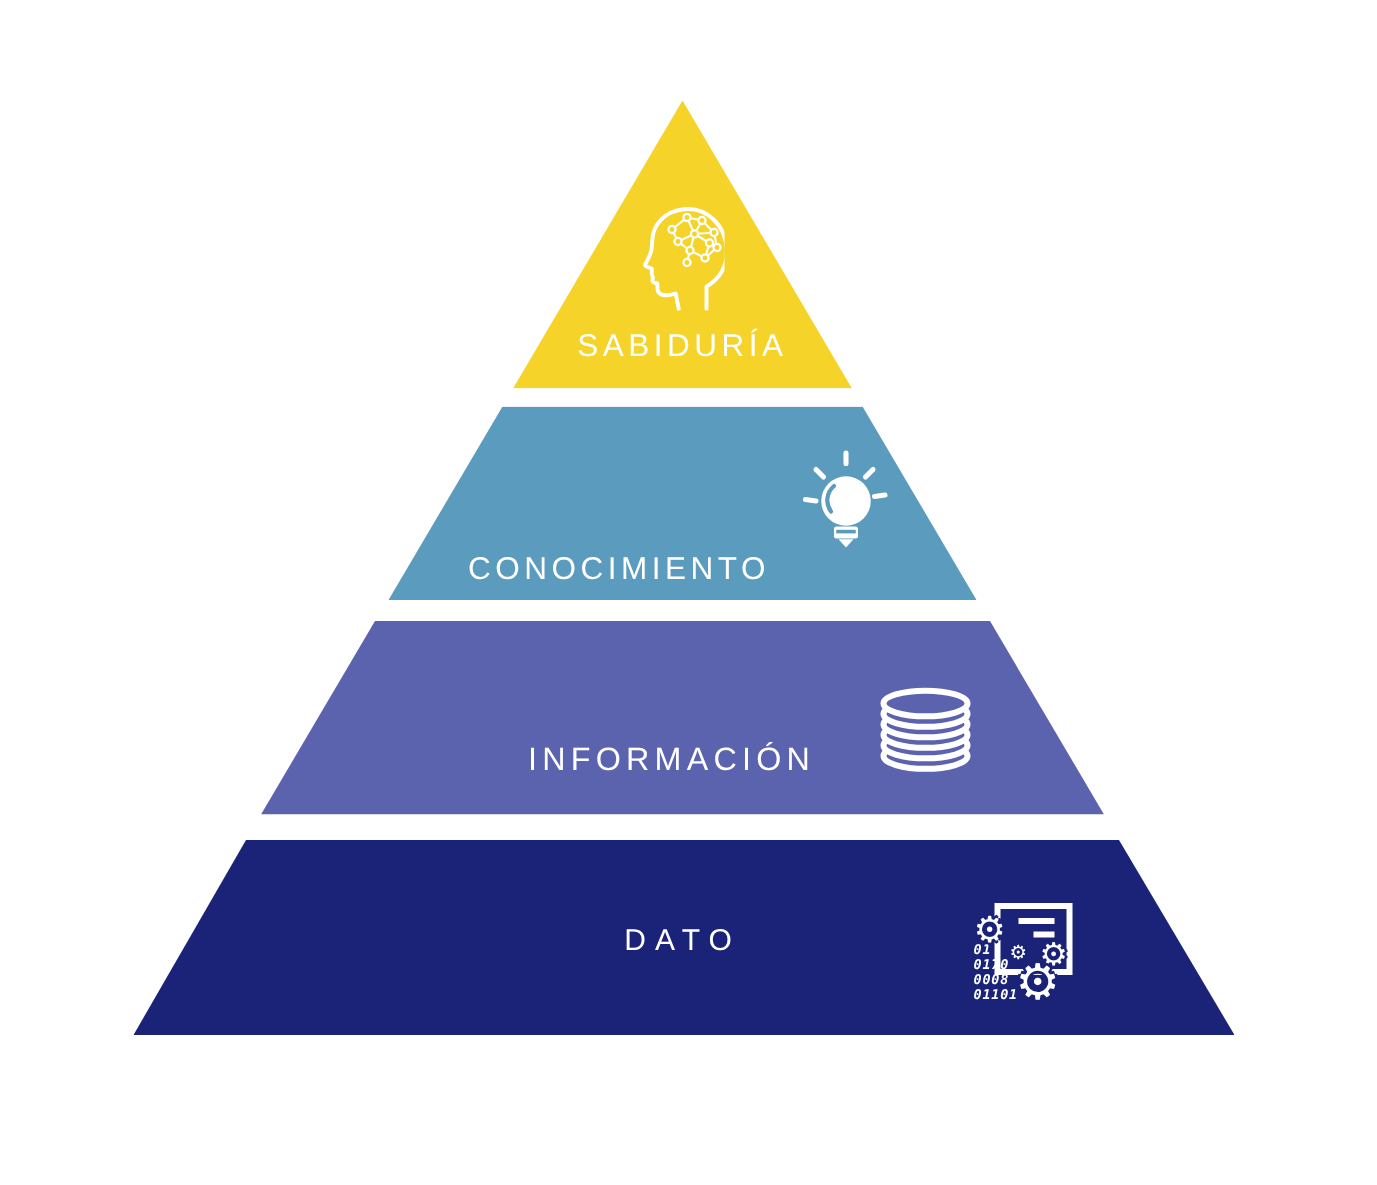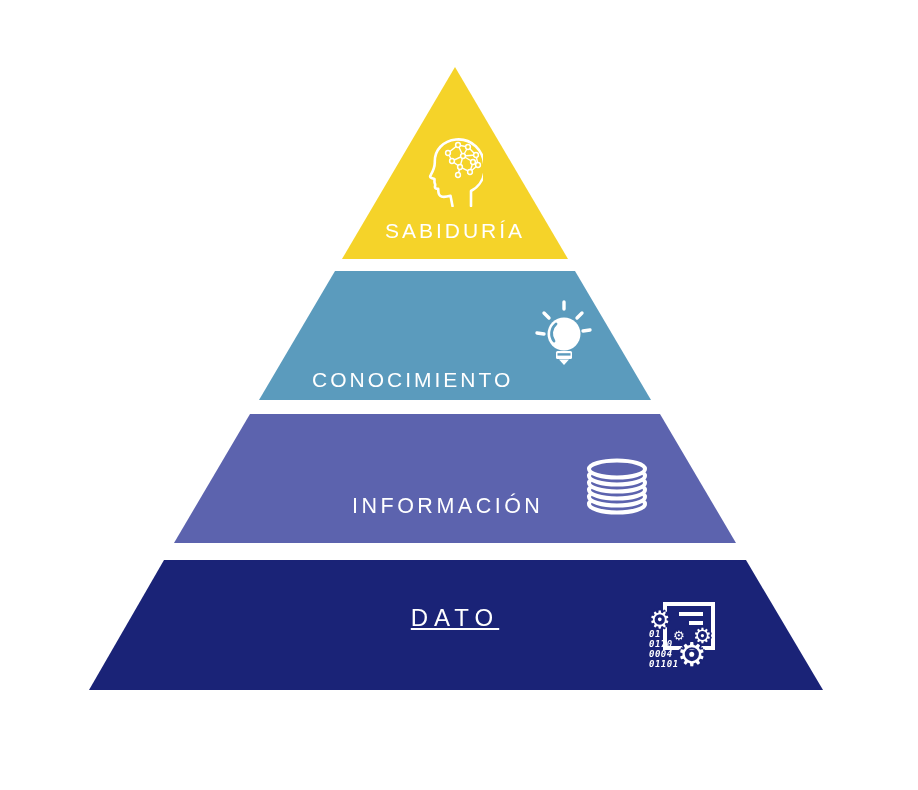--- a/index.html
+++ b/index.html
@@ -33,21 +33,21 @@
     color: #ffffff;
     font-size: 21px;
     font-weight: 300;
     letter-spacing: 3px;
     white-space: nowrap;
   }
   .label-centered { left: 0; right: 0; text-align: center; }
   .label-sabiduria   { top: 152px; }
   .label-conocimiento{ left: 227px; top: 97px; }
   .label-informacion { left: 267px; top: 80px; font-size: 21.5px; letter-spacing: 3.5px; }
-  .label-dato        { top: 44px; font-size: 24px; letter-spacing: 6px; text-decoration: underline; }
+  .label-dato        { top: 56px; font-size: 20px; letter-spacing: 6px; }
 
   .icon-block { position: absolute; }
   .icon-head { left: 50%; margin-left: -28px; top: 62px; width: 56px; height: 78px; }
   .icon-bulb { left: 446px; top: 26px; width: 64px; height: 72px; }
   .icon-db   { left: 500px; top: 44px; width: 64px; height: 58px; }
   .icon-data { left: 564px; top: 42px; width: 78px; height: 72px; font-style: italic; }
 
   
   .doc-frame {
     position: absolute; left: 14px; top: 0;
@@ -150,21 +150,21 @@
 
   <div class="tier tier-4" style="background: rgb(26, 35, 119);">
     <div class="label label-centered label-dato">DATO</div>
     <div class="icon-block icon-data">
       <div class="doc-frame"></div>
       <div class="doc-line doc-line-1"></div>
       <div class="doc-line doc-line-2"></div>
       <div class="binary">
         <div>01</div>
         <div>0170</div>
-        <div>0004</div>
+        <div>0008</div>
         <div>01101</div>
       </div>
       <span class="gear gear-a">⚙</span>
       <span class="gear gear-b">⚙</span>
       <span class="gear gear-c">⚙</span>
       <span class="gear gear-d">⚙</span>
     </div>
   </div>
 
 </div>

